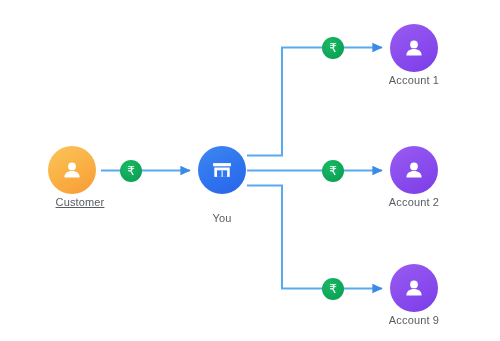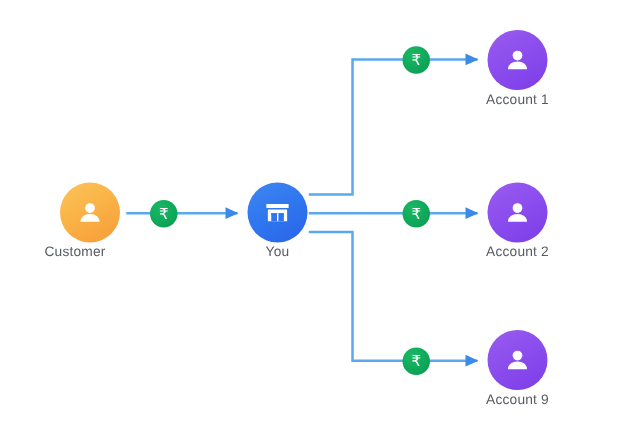--- a/index.html
+++ b/index.html
@@ -93,34 +93,34 @@
   </svg>
 
   <div class="node node-customer" style="left:48px; top:146px;">
     <span>
       <svg width="24" height="24" viewBox="0 0 24 24">
         <circle cx="12" cy="8.4" r="3.9" fill="#ffffff"></circle>
         <path d="M4.4 19.4c0-4.1 3.4-6.3 7.6-6.3s7.6 2.2 7.6 6.3z" fill="#ffffff"></path>
       </svg>
     </span>
   </div>
-  <div class="node-label" style="left:0; top:196px; width:120px;">Customer</div>
+  <div class="node-label" style="left:20px; top:196px; width:120px;text-decoration:underline;">Customer</div>
 
   <div class="node node-you" style="left:198px; top:146px;">
     <span>
       <svg width="24" height="24" viewBox="0 0 24 24">
         <path d="M3.1 5.1h17.8v3.2H3.1z" fill="#ffffff"></path>
         <path d="M4.3 9.5h15.4v9.4H4.3z" fill="#ffffff"></path>
         <rect x="7.0" y="12.6" width="10.1" height="6.3" fill="#2f76ef"></rect>
         <rect x="7.0" y="12.6" width="10.1" height="1.5" fill="#2f76ef"></rect>
         <rect x="11.6" y="12.6" width="1.1" height="6.3" fill="#ffffff"></rect>
       </svg>
     </span>
   </div>
-  <div class="node-label" style="left:162px; top:196px; width:120px;text-align:center;">You</div>
+  <div class="node-label" style="left:162px; top:212px; width:120px;text-align:center;">You</div>
 
   <div class="node node-account" style="left:390px; top:24px;">
     <span>
       <svg width="24" height="24" viewBox="0 0 24 24">
         <circle cx="12" cy="8.4" r="3.9" fill="#ffffff"></circle>
         <path d="M4.4 19.4c0-4.1 3.4-6.3 7.6-6.3s7.6 2.2 7.6 6.3z" fill="#ffffff"></path>
       </svg>
     </span>
   </div>
   <div class="node-label" style="left:354px; top:74px; width:120px;">Account 1</div>

